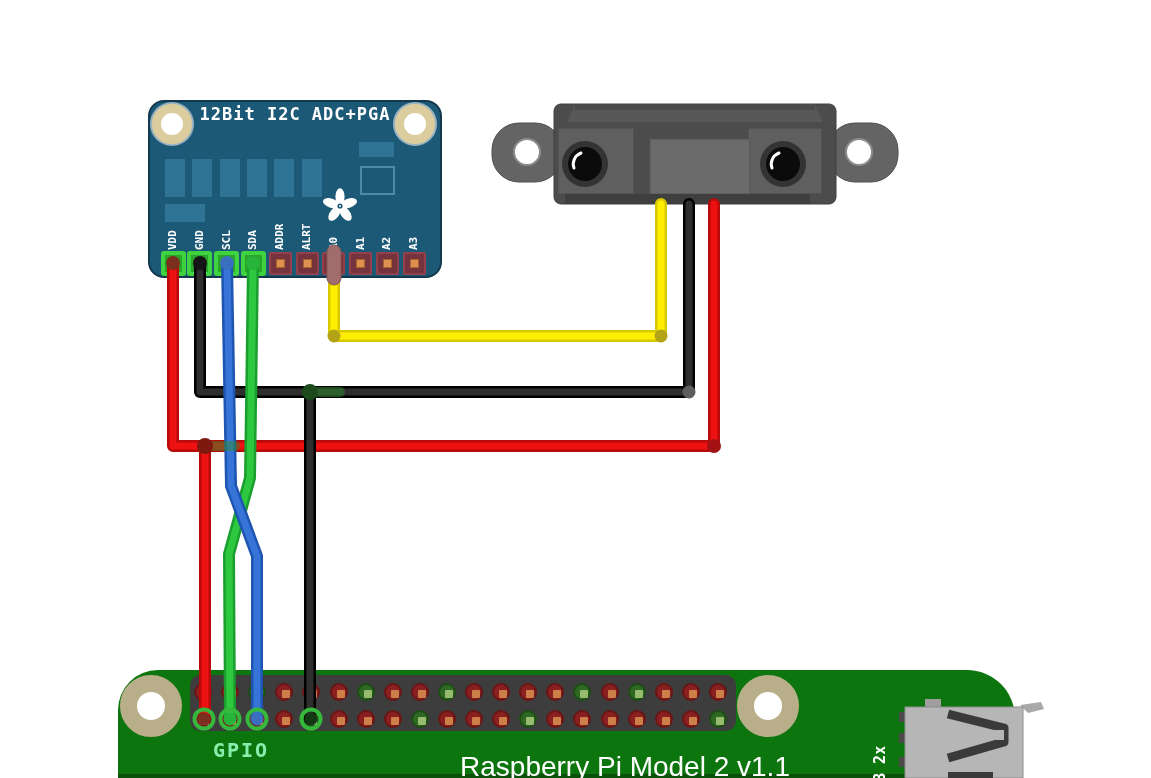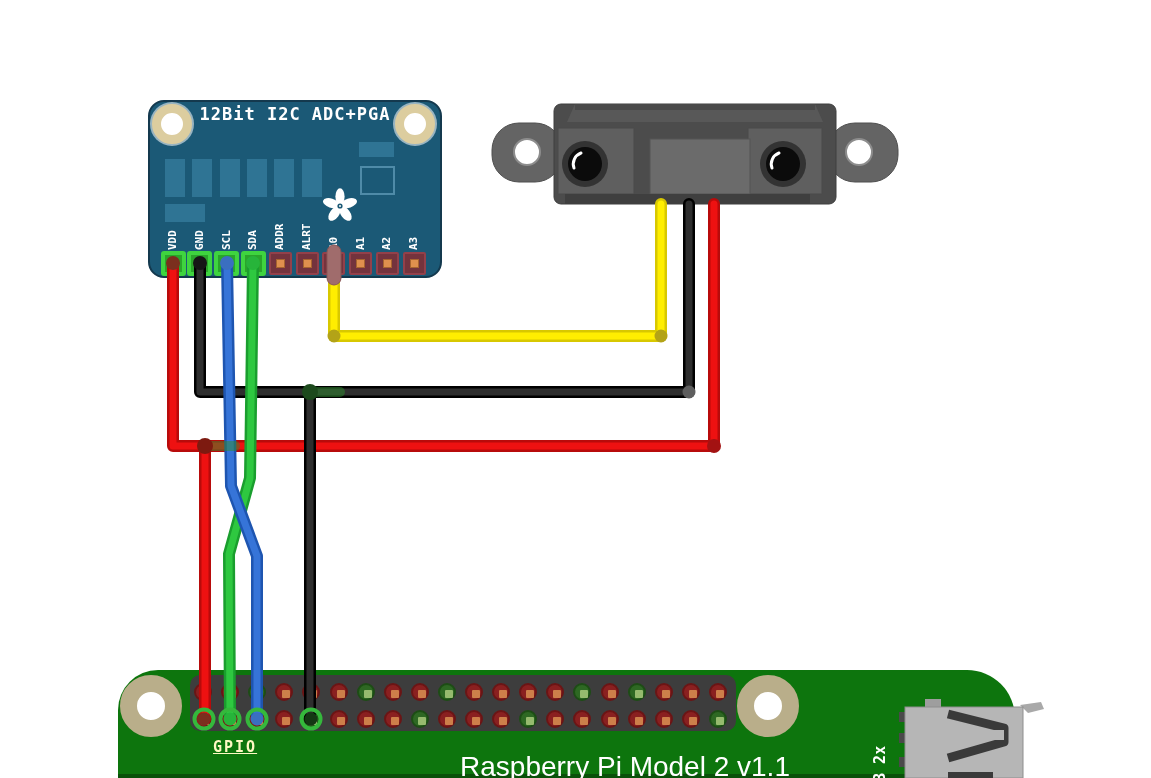--- a/index.html
+++ b/index.html
@@ -65,22 +65,22 @@
   .gpio-pin {
     position:absolute; width:18px; height:18px; border-radius:50%; box-sizing:border-box;
   }
   .gpio-pin.red   { background:#8a2020; border:2px solid #6b1515; }
   .gpio-pin.green { background:#2e6823; border:2px solid #1d4d15; }
   .gpio-pin-core { position:absolute; left:5px; top:5px; width:8px; height:8px; border-radius:1px; }
   .gpio-pin.red   .gpio-pin-core { background:#cd7f4a; }
   .gpio-pin.green .gpio-pin-core { background:#96ba6e; }
 
   #gpio-label {
-    position:absolute; left:95px; top:68px; color:#fef9c3;
-    font-size:15px; font-weight:bold; letter-spacing:2px;text-decoration:underline;
+    position:absolute; left:95px; top:68px; color:#86efac;
+    font-size:20px; font-weight:bold; letter-spacing:2px;
   }
   #pi-title {
     position:absolute; left:420px; top:750px; width:410px; text-align:center;
     color:#ffffff; font-family:"Liberation Sans", sans-serif;
     font-size:28px; line-height:34px;
   }
   #usb-label {
     position:absolute; left:888px; top:784px; color:#ffffff;
     font-size:15px; line-height:16px; font-weight:bold; white-space:nowrap;
     transform:rotate(-90deg); transform-origin:0 100%;

